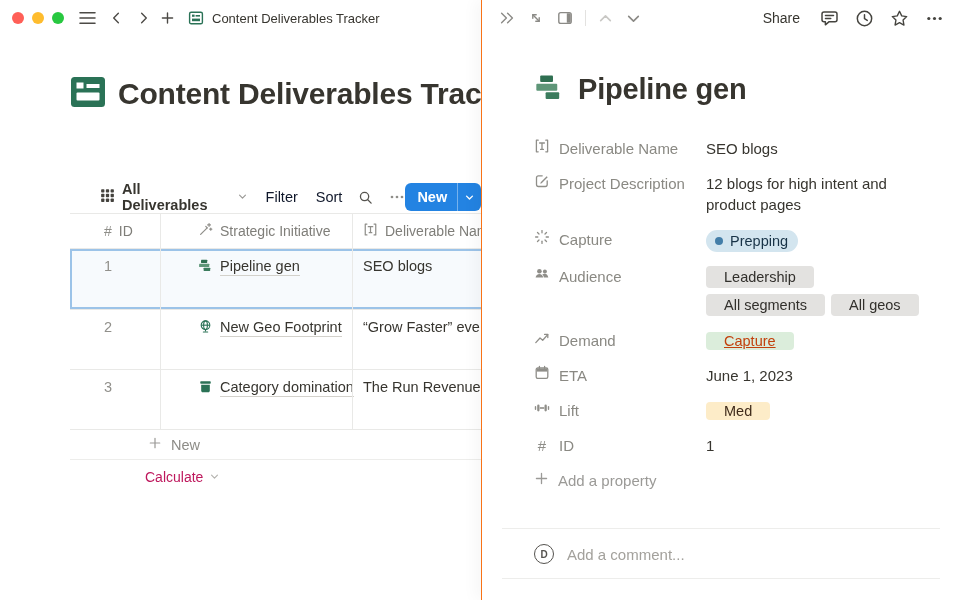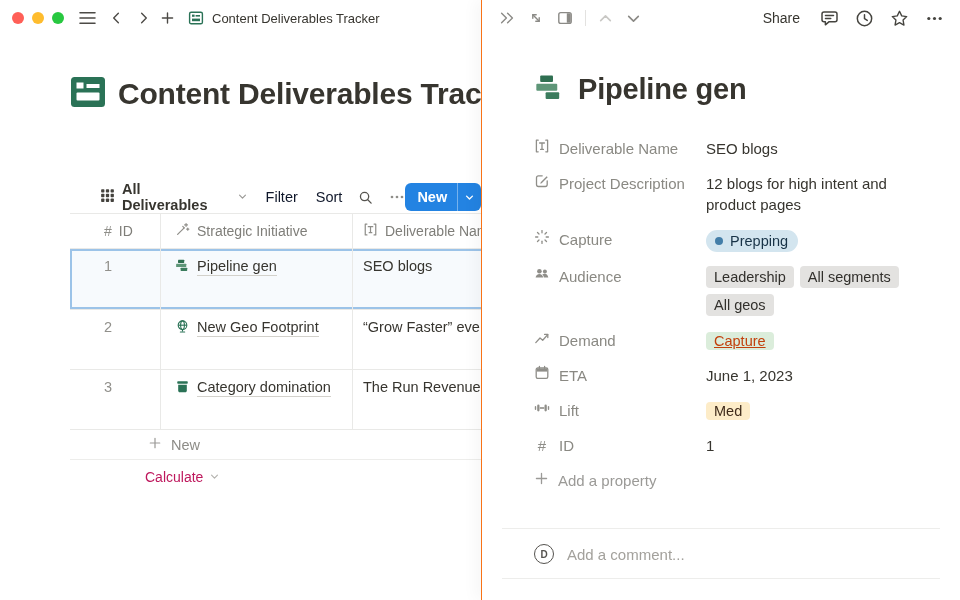--- a/index.html
+++ b/index.html
@@ -36,21 +36,21 @@
   .new-btn .label { padding:0 10px 0 12px; font-weight:600; font-size:14.5px; line-height:28px; }
   .new-btn .chev { width:24px; display:flex; align-items:center; justify-content:center; border-left:1px solid rgba(255,255,255,.38); }
 
   .table-divider { border-top:1px solid #e9e9e7; margin-left:70px; margin-top:1px; }
 
   .dbtable { margin-left:70px; width:560px; }
   .trow { display:flex; }
   .hrow { height:35px; border-bottom:1px solid #e9e9e7; }
   .hcell { display:flex; align-items:center; gap:7px; font-size:14px; color:#7f7e79; }
   .col-id { width:90px; padding-left:34px; flex-shrink:0; }
-  .col-init { width:192px; padding-left:14px; flex-shrink:0; border-left:1px solid #e9e9e7; }
+  .col-init { width:192px; padding-left:37px; flex-shrink:0; border-left:1px solid #e9e9e7; }
   .col-del { width:244px; padding-left:10px; flex-shrink:0; border-left:1px solid #e9e9e7; }
   .drow { border-bottom:1px solid #e9e9e7; }
   .drow .cell { padding-top:9px; font-size:14.5px; white-space:nowrap; }
   .r1 { height:61px; } .r2 { height:60px; } .r3 { height:60px; }
   .drow.selected { background:#f7fafd; box-shadow:inset 0 0 0 2px #9cc3e8; }
   .idv { color:#91908b; }
   .init-link { display:inline-flex; align-items:center; gap:7px; }
   .init-link .name { font-weight:500; border-bottom:1px solid #d3d1cb; padding-bottom:1px; }
   .newrow { display:flex; align-items:center; gap:9px; height:30px; padding-left:78px; color:#8d8c87; font-size:14.5px; border-bottom:1px solid #ededeb; }
   .calcrow { display:flex; align-items:center; gap:6px; height:34px; padding-left:75px; color:#be185d; font-size:14px; }
@@ -70,21 +70,21 @@
   .peek-title { display:flex; align-items:center; gap:13px; }
   .peek-title .txt { font-size:29px; font-weight:700; letter-spacing:-.2px; }
 
   .props { margin-top:24px; }
   .prop-row { display:flex; align-items:flex-start; padding:7px 0; }
   .prop-label { width:172px; flex-shrink:0; display:flex; align-items:center; gap:9px; color:#8a8983; font-size:15px; line-height:21px; }
   .prop-label .hashglyph { width:16px; text-align:center; font-size:15px; color:#8f8e89; }
   .prop-label svg { flex-shrink:0; }
   .prop-value { width:222px; font-size:15px; line-height:21px; color:#37352f; }
   .tags { display:flex; flex-wrap:wrap; gap:6px; }
-  .tag { background:#e3e2e0; color:#32302c; font-size:14.5px; line-height:20px; padding:1px 8px; border-radius:4px; white-space:nowrap; }
+  .tag { background:#e3e2e0; color:#32302c; font-size:14.5px; line-height:20px; padding:1px 18px; border-radius:4px; white-space:nowrap; }
   .tag.green { background:#dbeddb; color:#c2410c;text-decoration:underline; }
   .tag.yellow { background:#fdecc8; color:#402c1b; }
   .status-pill { display:inline-flex; align-items:center; gap:7px; background:#d3e5ef; color:#183347; font-size:14.5px; line-height:20px; padding:1px 10px 1px 9px; border-radius:12px; }
   .status-pill .dot { width:8px; height:8px; border-radius:50%; background:#437ea8; }
   .addprop { color:#9b9a97; }
   .addprop .prop-label { color:#9b9a97; }
 
   .comment-divider { border-top:1px solid #ededeb; margin:30px -12px 0 -32px; }
   .comment-row { display:flex; align-items:center; gap:13px; padding:15px 0 14px 0; }
   .avatar { width:20px; height:20px; border-radius:50%; border:1.5px solid #55534f; color:#55534f;

